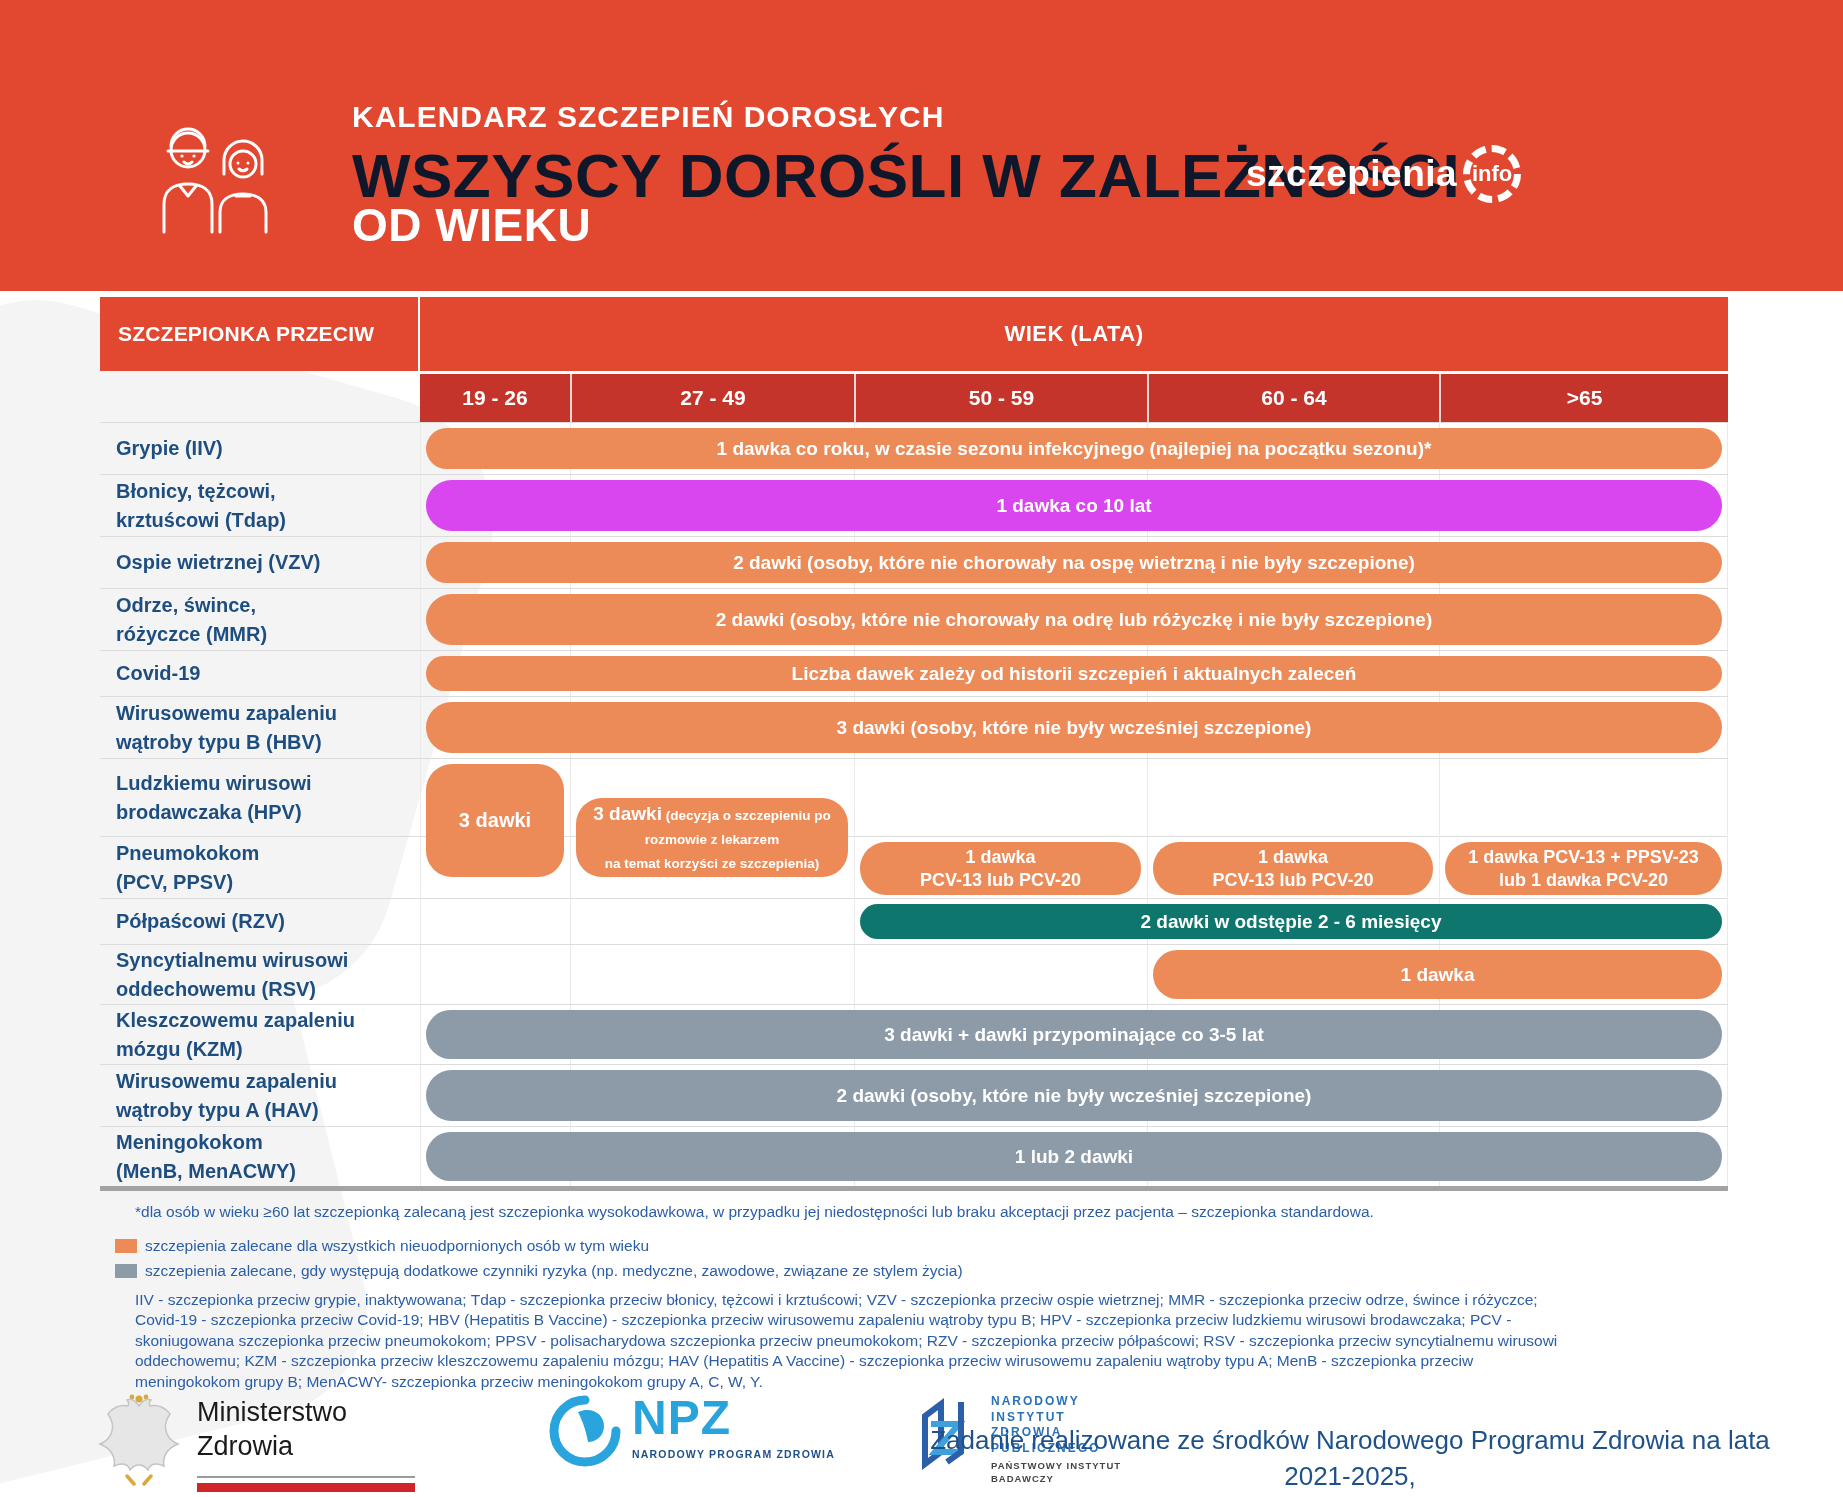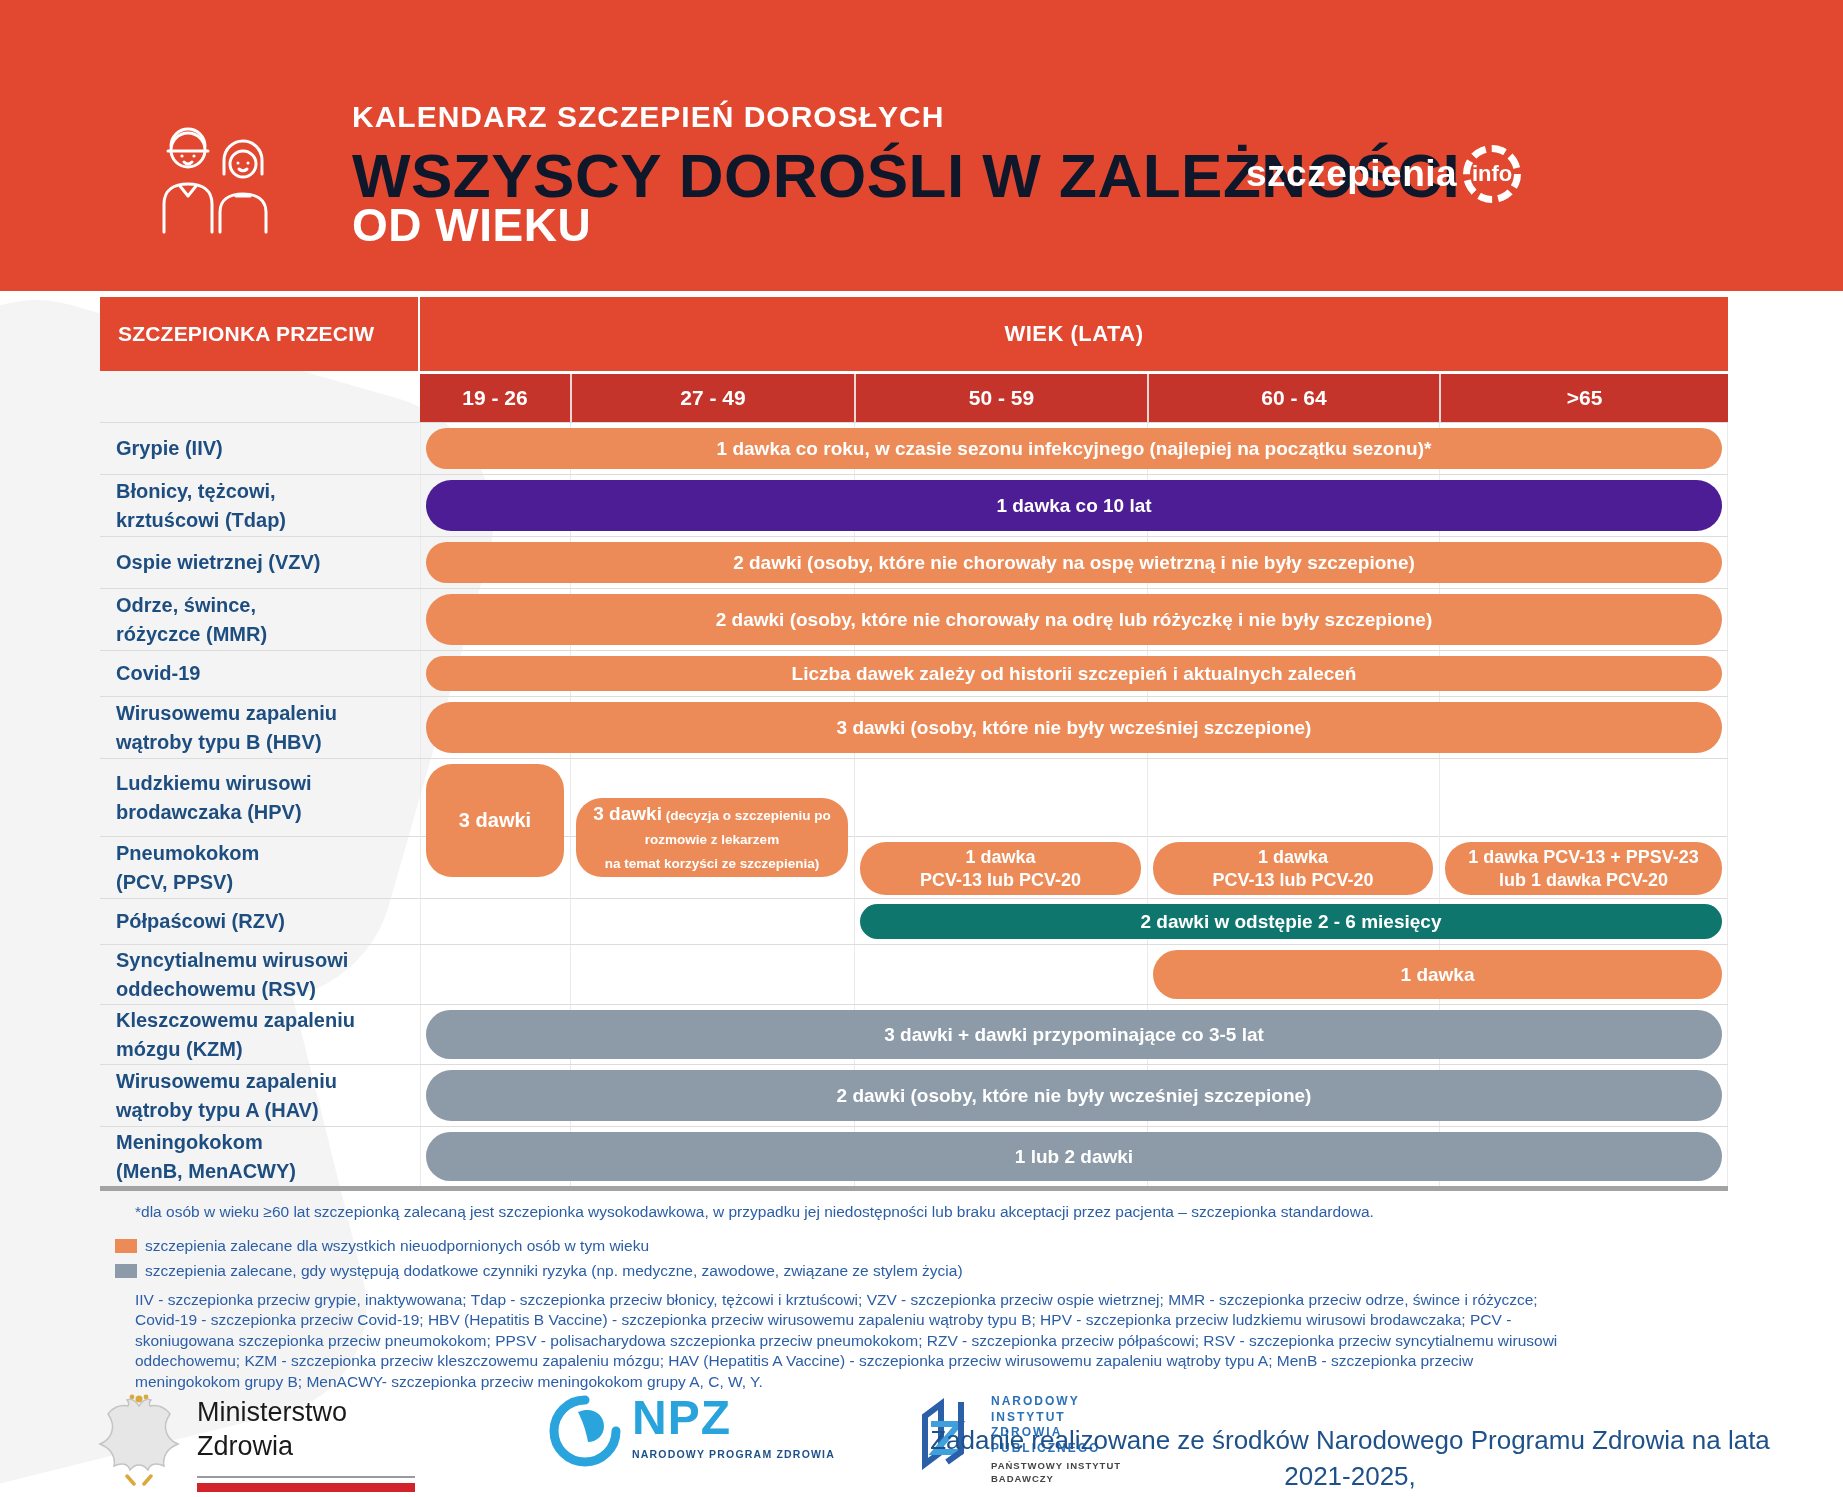--- a/index.html
+++ b/index.html
@@ -141,21 +141,21 @@
       <div class="trow" style="height: 62px;">
         <div class="tlabel">
           <div>Błonicy, tężcowi,<br>krztuścowi (Tdap)</div>
         </div>
         <div class="tcols">
           <div class="tcell" style="grid-column: 1 / 2;"></div>
           <div class="tcell" style="grid-column: 2 / 3;"></div>
           <div class="tcell" style="grid-column: 3 / 4;"></div>
           <div class="tcell" style="grid-column: 4 / 5;"></div>
           <div class="tcell" style="grid-column: 5 / 6;"></div>
-          <div class="bar" style="grid-column: 1 / 6; background: #4c1d95;">
+          <div class="bar" style="grid-column: 1 / 6; background: #d946ef;">
             <div class="bar-text"><span class="bar-main">1 dawka co 10 lat</span></div>
           </div>
         </div>
       </div>
       <div class="trow" style="height: 52px;">
         <div class="tlabel">
           <div>Ospie wietrznej (VZV)</div>
         </div>
         <div class="tcols">
           <div class="tcell" style="grid-column: 1 / 2;"></div>

